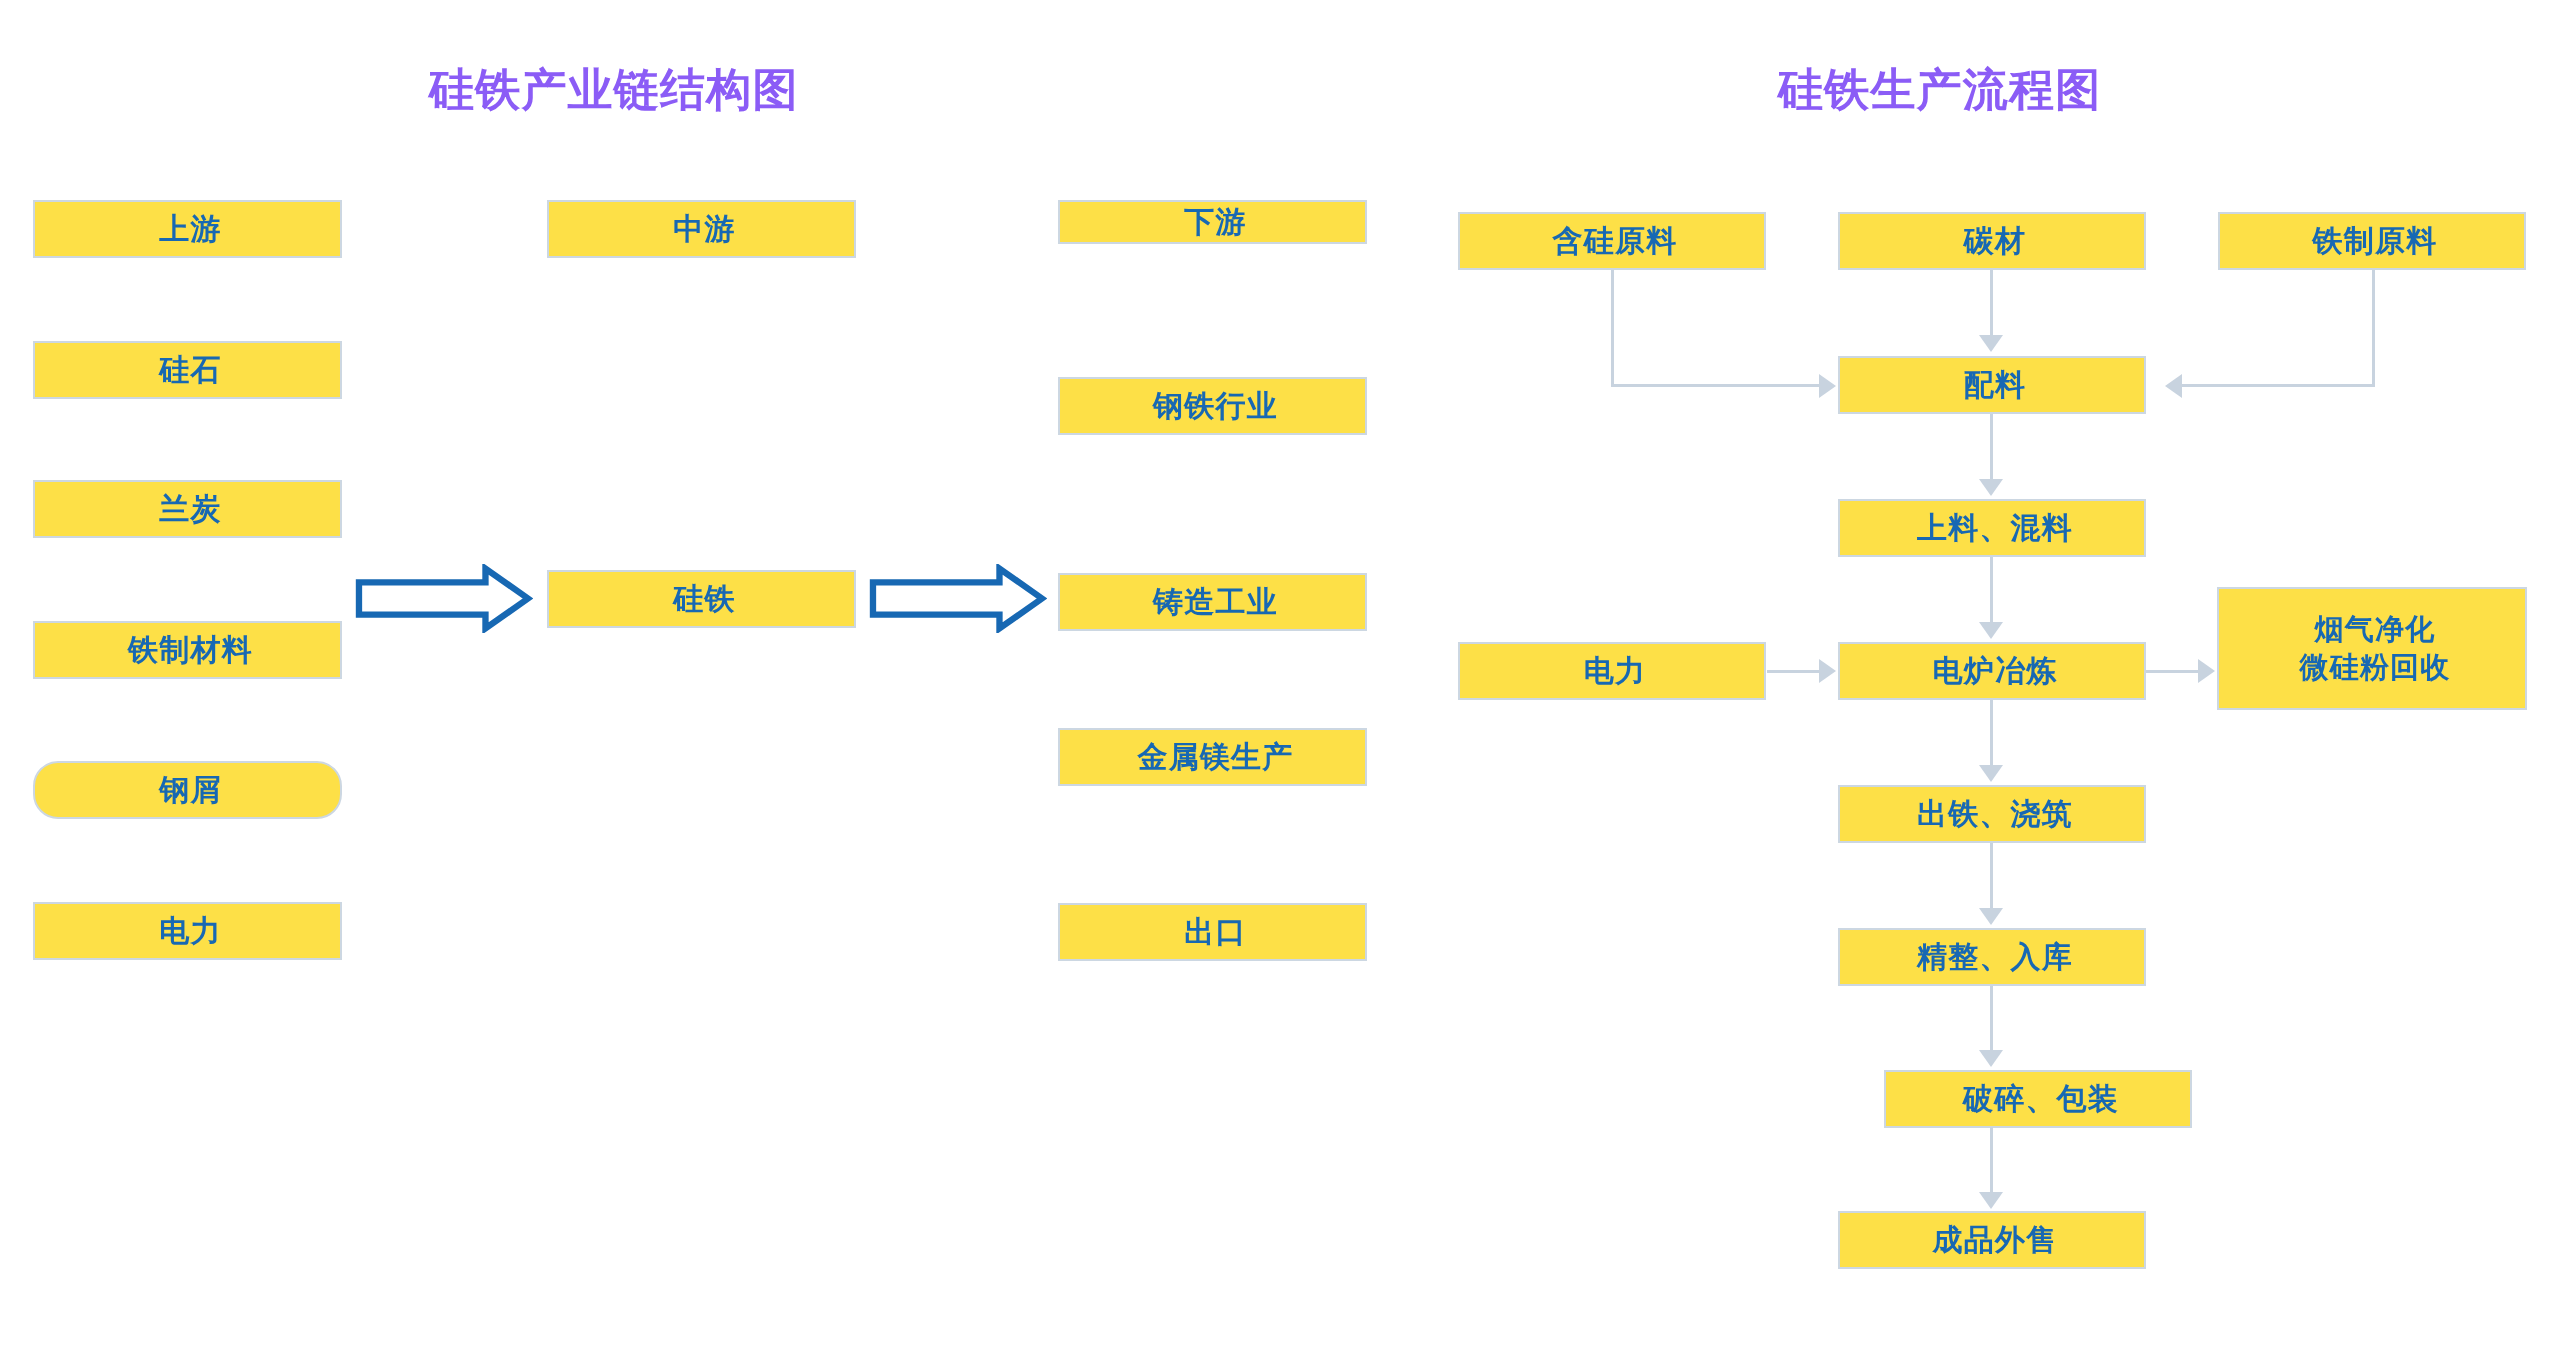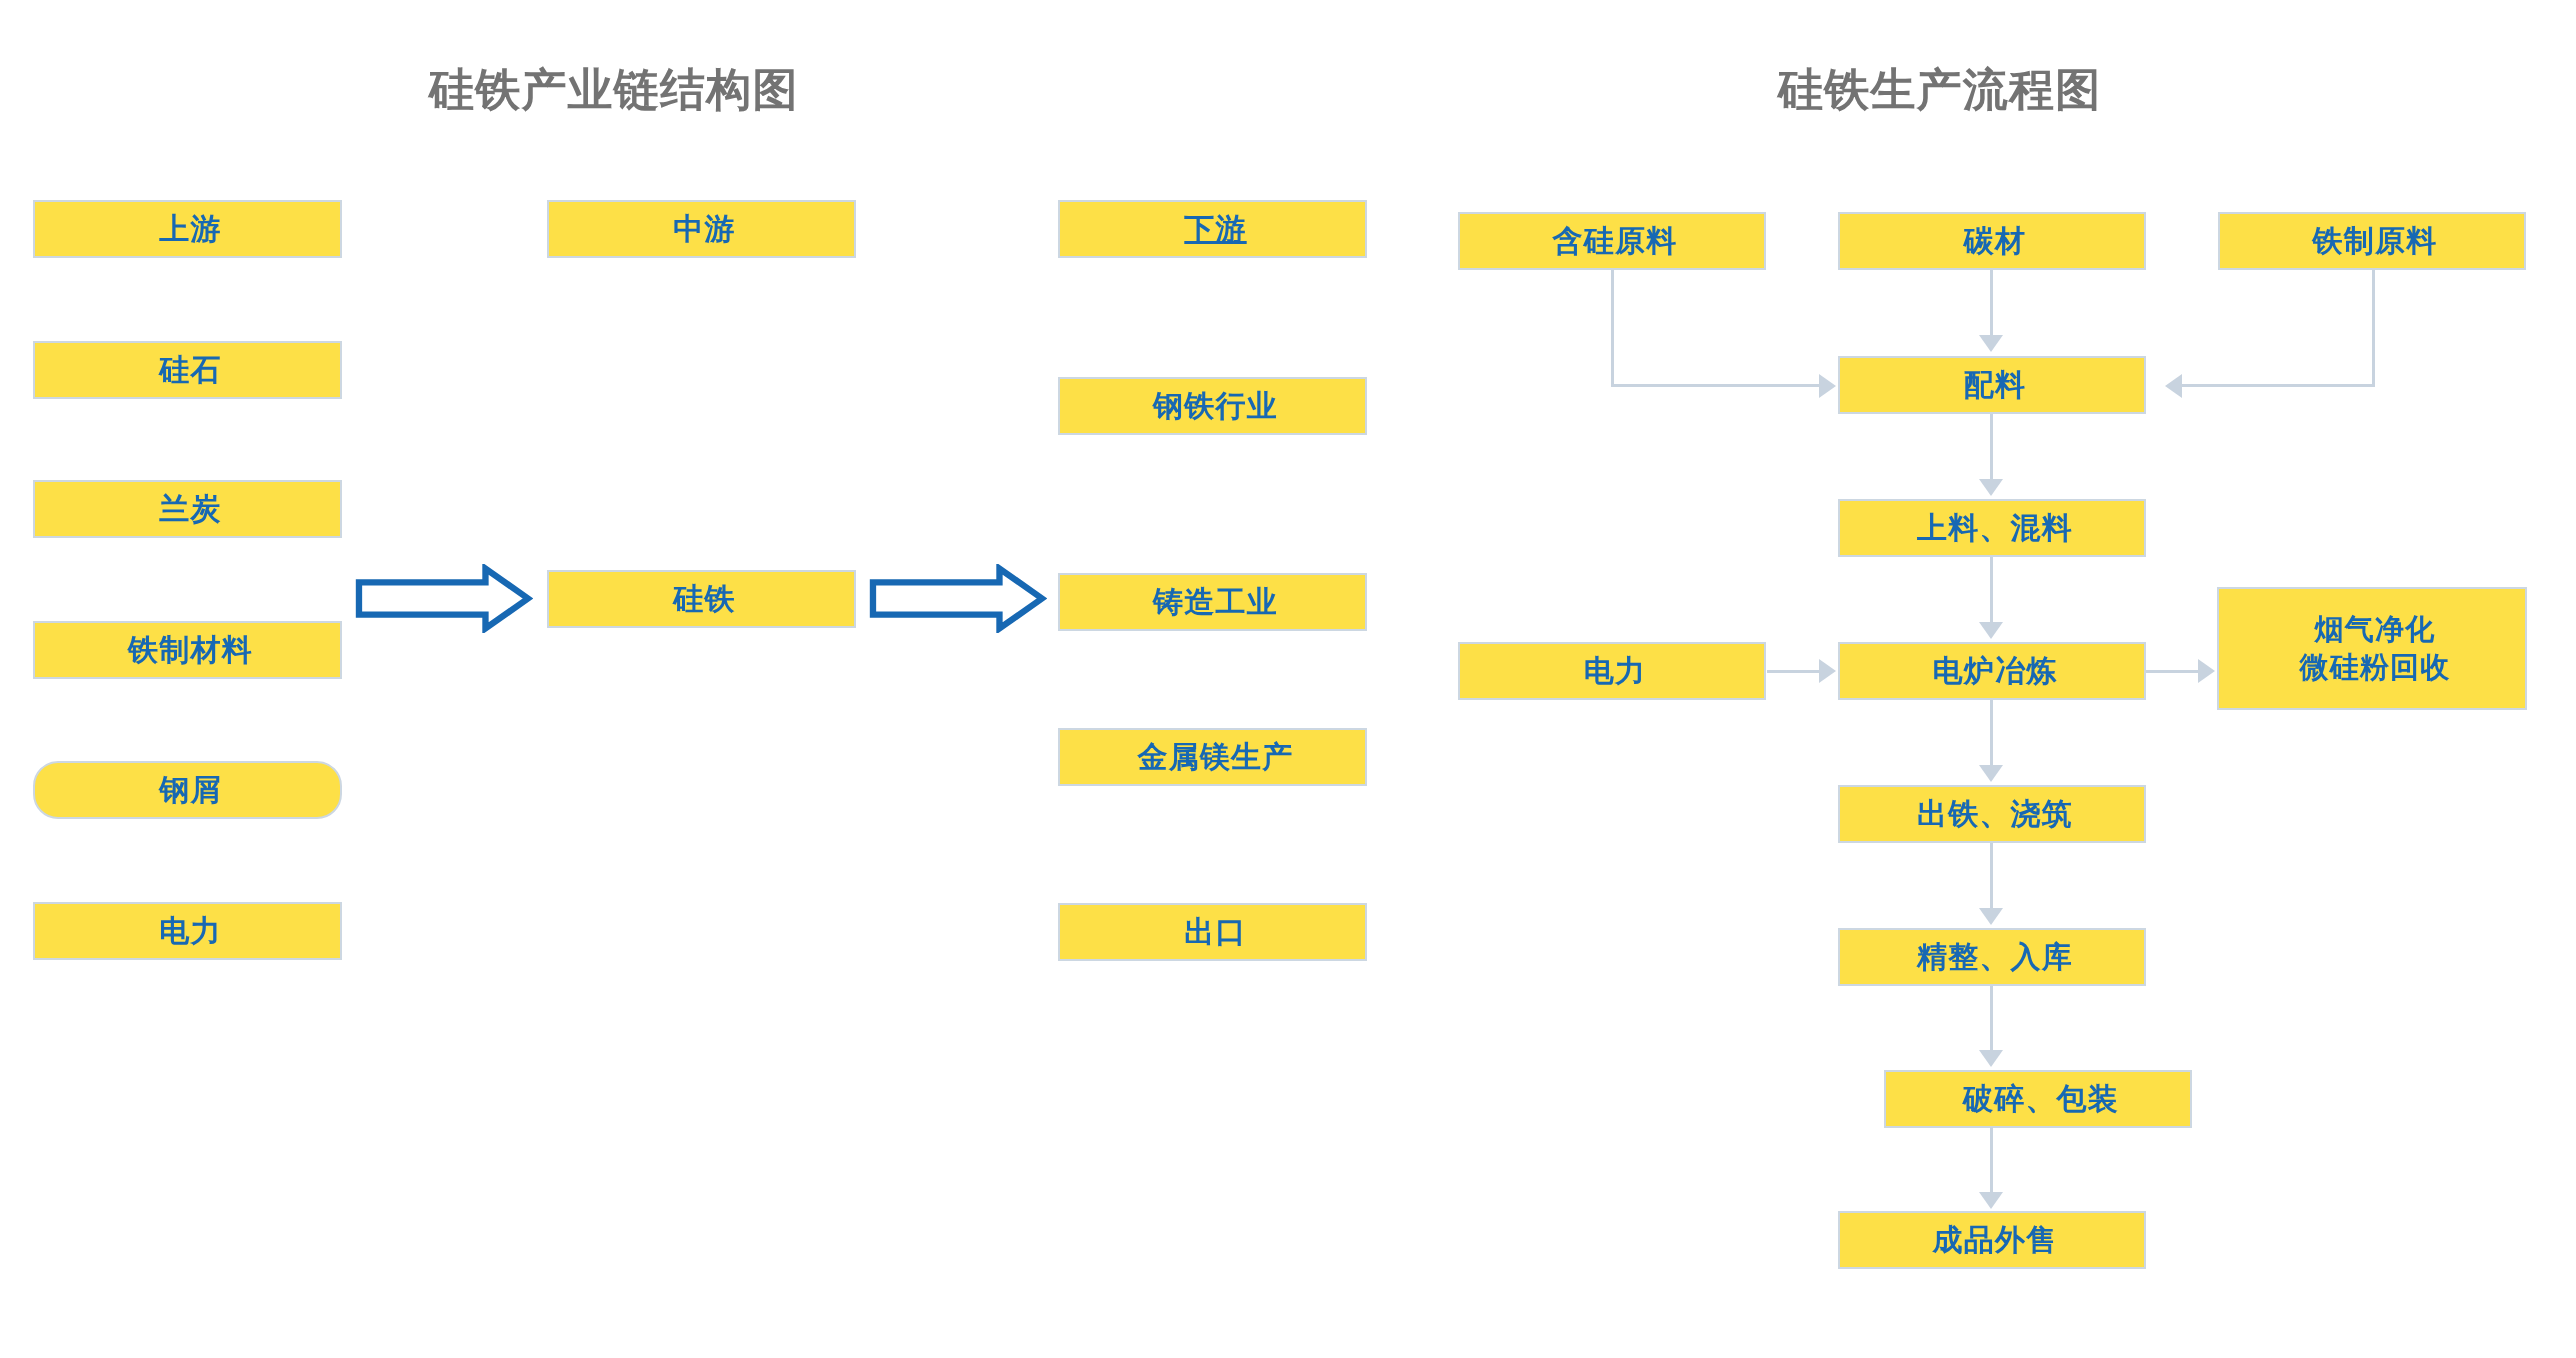--- a/index.html
+++ b/index.html
@@ -12,21 +12,21 @@
   }
   #canvas {
     position: relative;
     width: 2576px;
     height: 1358px;
     background: #ffffff;
     overflow: hidden;
   }
   .title {
     position: absolute;
-    color: #737373;
+    color: #8b5cf6;
     font-weight: bold;
     font-size: 45px;
     letter-spacing: 1.2px;
     white-space: nowrap;
     line-height: 1;
   }
   .box {
     position: absolute;
     box-sizing: border-box;
     border: 2.9px solid #ccd7e2;
@@ -102,21 +102,21 @@
 
   <div class="box" style="left:547px; top:200px; width:309px; height:58px;">中游</div>
   <div class="box" style="left:547px; top:570px; width:309px; height:58px;">硅铁</div>
 
   <div class="block-arrow" style="left:868px; top:564px; width:179px; height:69px;">
     <svg width="179" height="69" viewBox="0 0 310 120">
       <polygon points="8,32 228,32 228,8 302,60 228,112 228,88 8,88" fill="none" stroke="#1768b3" stroke-width="11" stroke-linejoin="miter"></polygon>
     </svg>
   </div>
 
-  <div class="box" style="left:1058px; top:200px; width:309px; height:58px;text-decoration:underline;">下游</div>
+  <div class="box" style="left:1058px; top:200px; width:309px; height:44px;">下游</div>
   <div class="box" style="left:1058px; top:377px; width:309px; height:58px;">钢铁行业</div>
   <div class="box" style="left:1058px; top:553px; width:309px; height:58px;margin-top:20px;">铸造工业</div>
   <div class="box" style="left:1058px; top:728px; width:309px; height:58px;">金属镁生产</div>
   <div class="box" style="left:1058px; top:903px; width:309px; height:58px;">出口</div>
 
   <div class="title" style="left:1778px; top:67px;">硅铁生产流程图</div>
 
   <div class="box" style="left:1458px; top:212px; width:308px; height:58px;">含硅原料</div>
   <div class="box" style="left:1838px; top:212px; width:308px; height:58px;">碳材</div>
   <div class="box" style="left:2218px; top:212px; width:308px; height:58px;">铁制原料</div>

